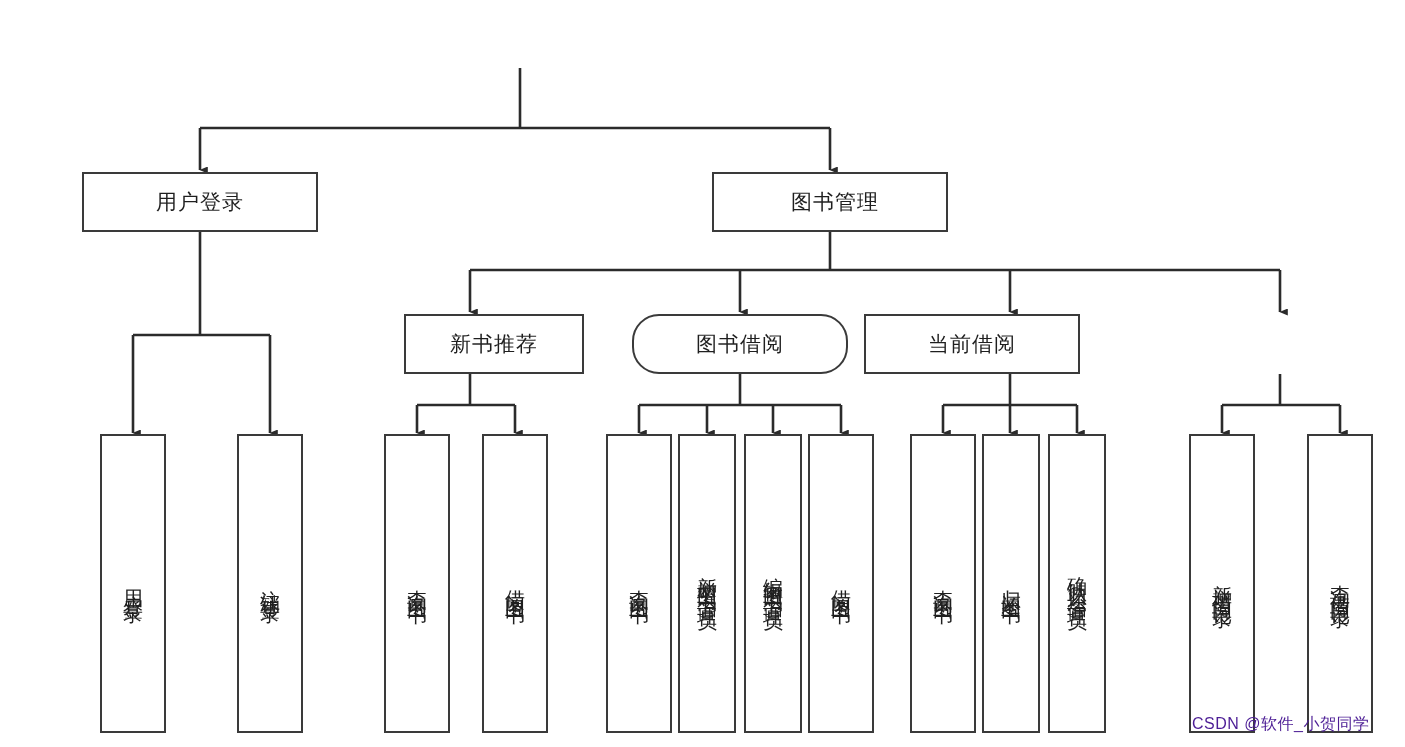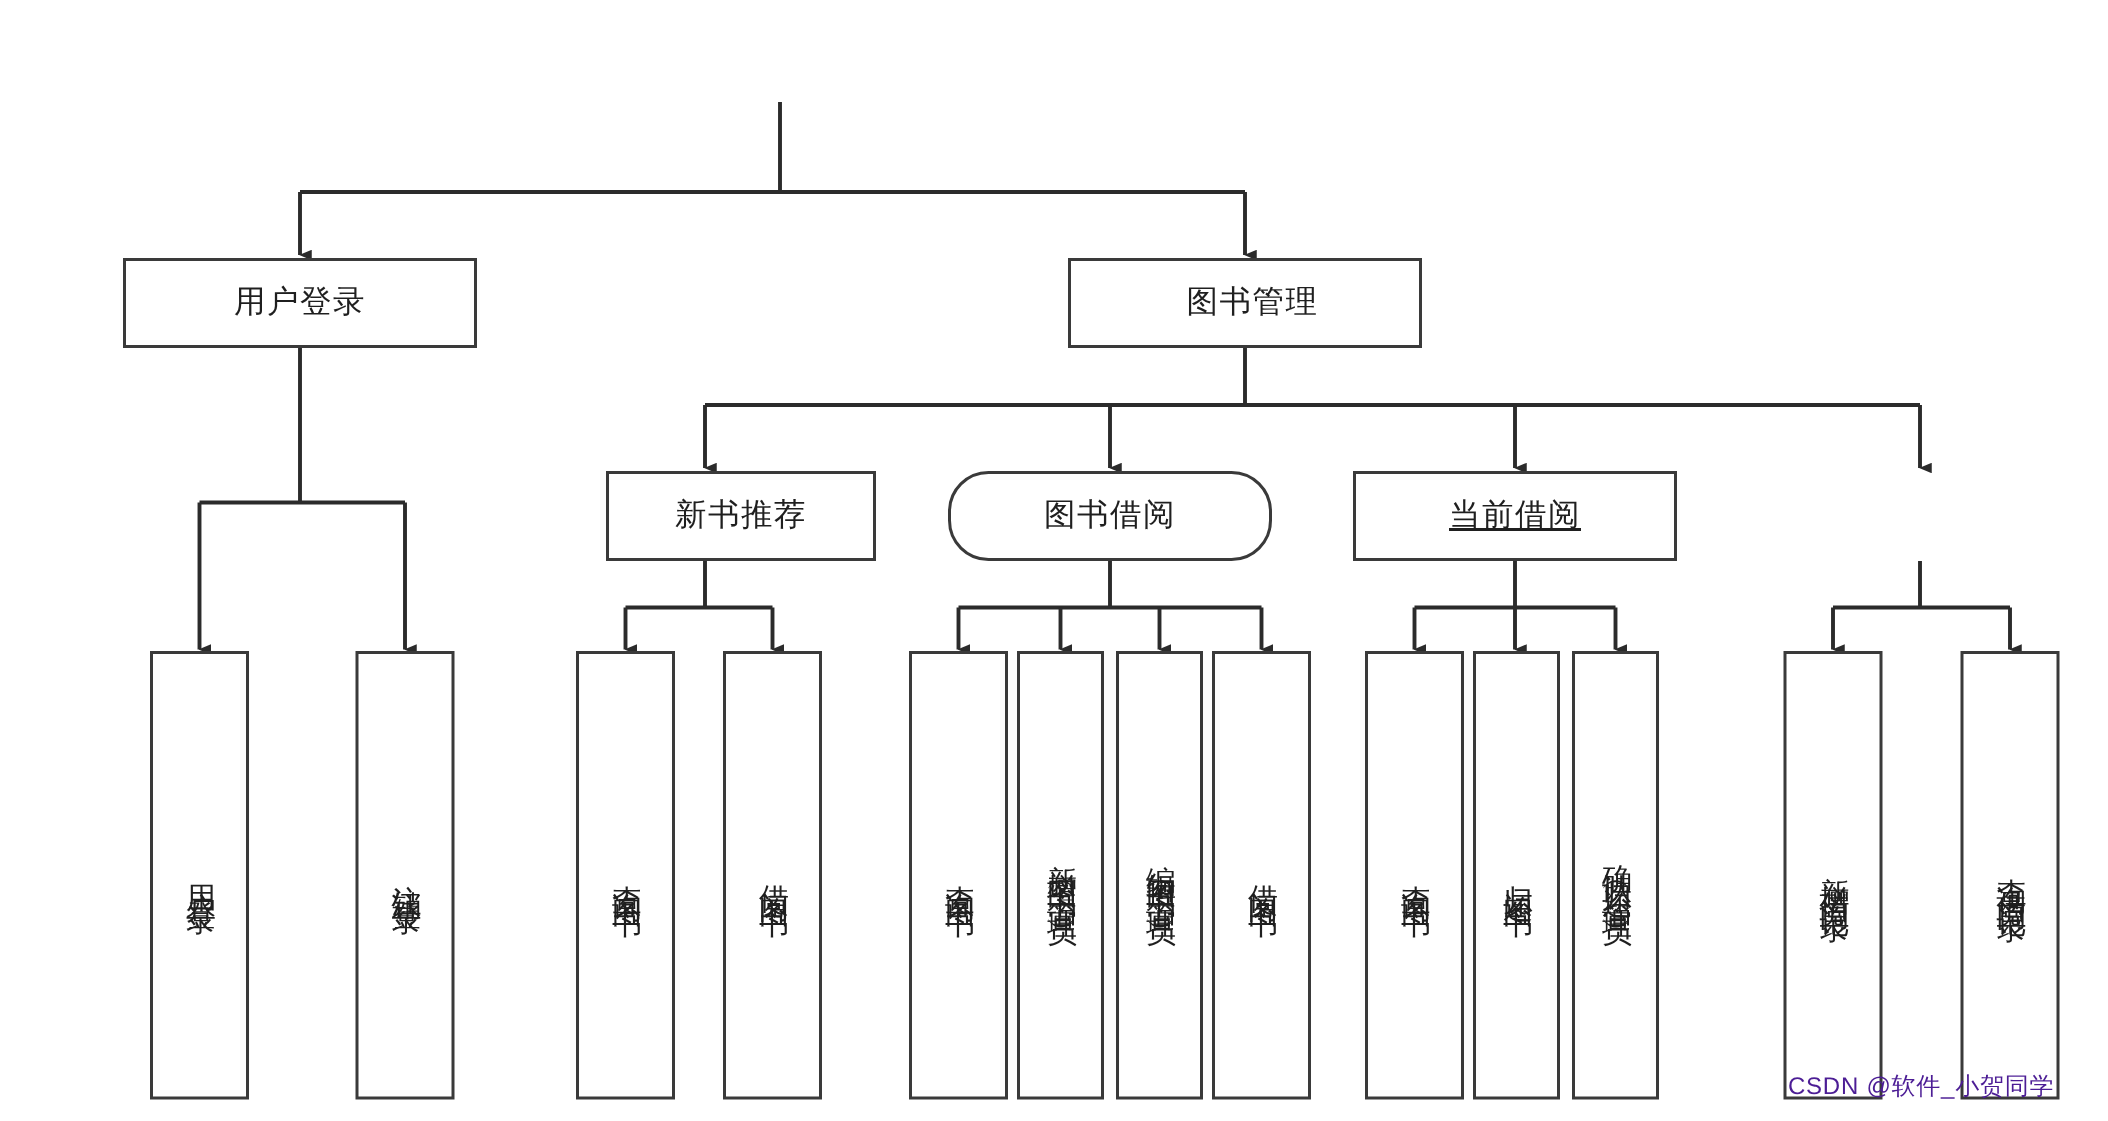--- a/index.html
+++ b/index.html
@@ -129,21 +129,21 @@
   <div class="node horiz" style="left:712px; top:172px; width:236px; height:60px;padding-left:10px;">
     <span>图书管理</span>
   </div>
 
   <div class="node horiz" style="left:362px; top:314px; width:180px; height:60px;margin-left:42px;">
     <span>新书推荐</span>
   </div>
   <div class="node horiz" style="left:632px; top:314px; width:216px; height:60px;border-radius:27px;">
     <span>图书借阅</span>
   </div>
-  <div class="node horiz" style="left:902px; top:314px; width:216px; height:60px;text-decoration:underline;">
+  <div class="node horiz" style="left:864px; top:314px; width:216px; height:60px;">
     <span>当前借阅</span>
   </div>
 
   <div class="node leaf" style="left:100px; top:434px; width:66px; height:299px;">
     <span class="vtext">用户登录</span>
   </div>
   <div class="node leaf" style="left:237px; top:434px; width:66px; height:299px;">
     <span class="vtext">注销登录</span>
   </div>
 

